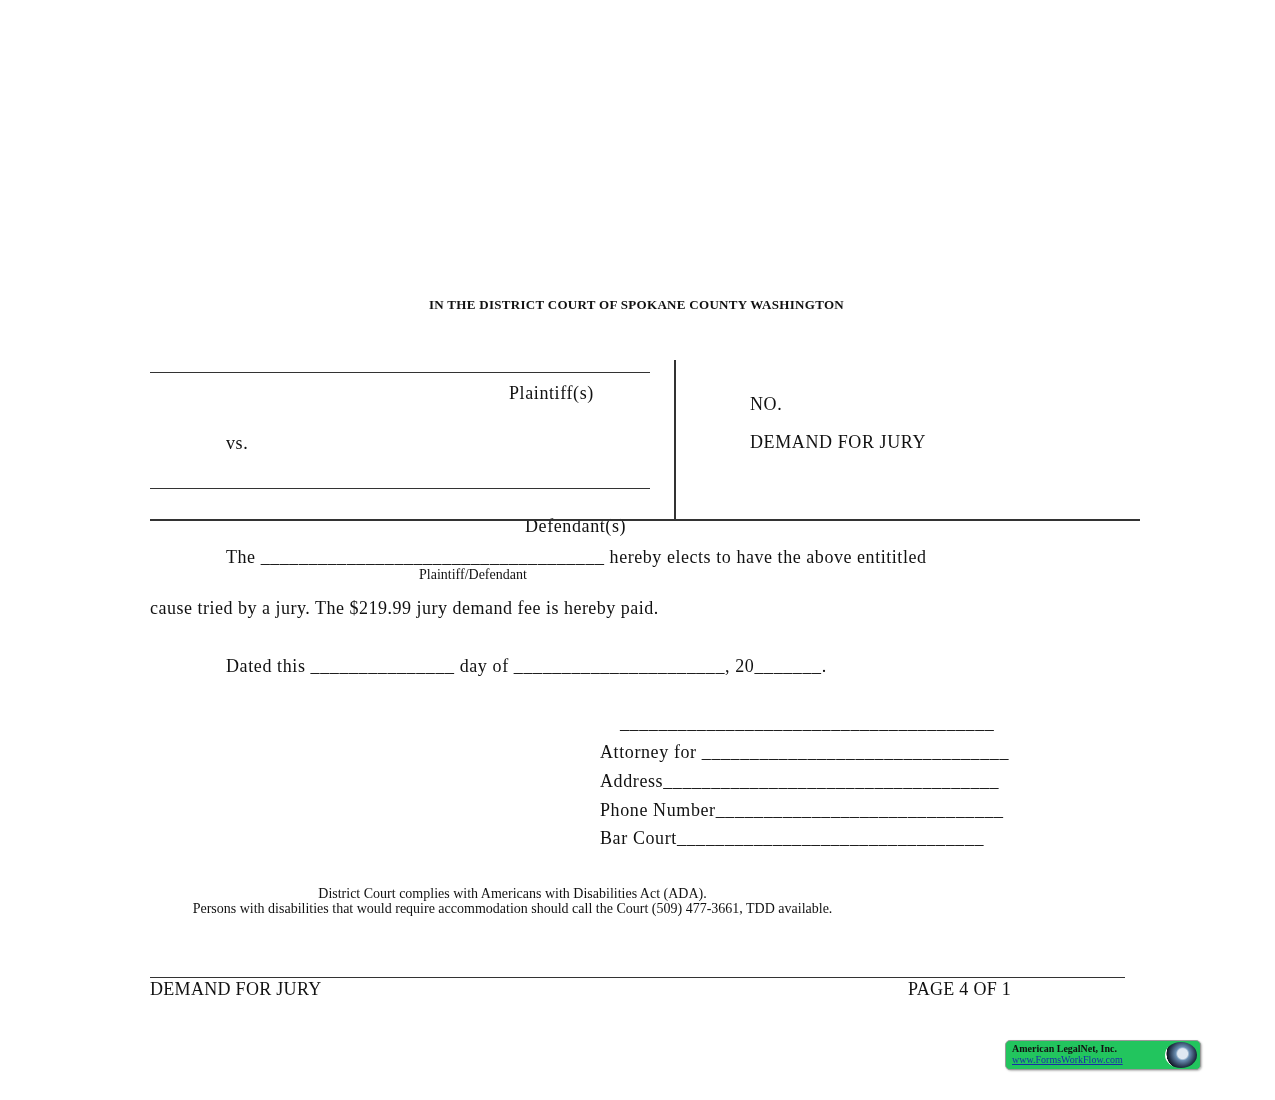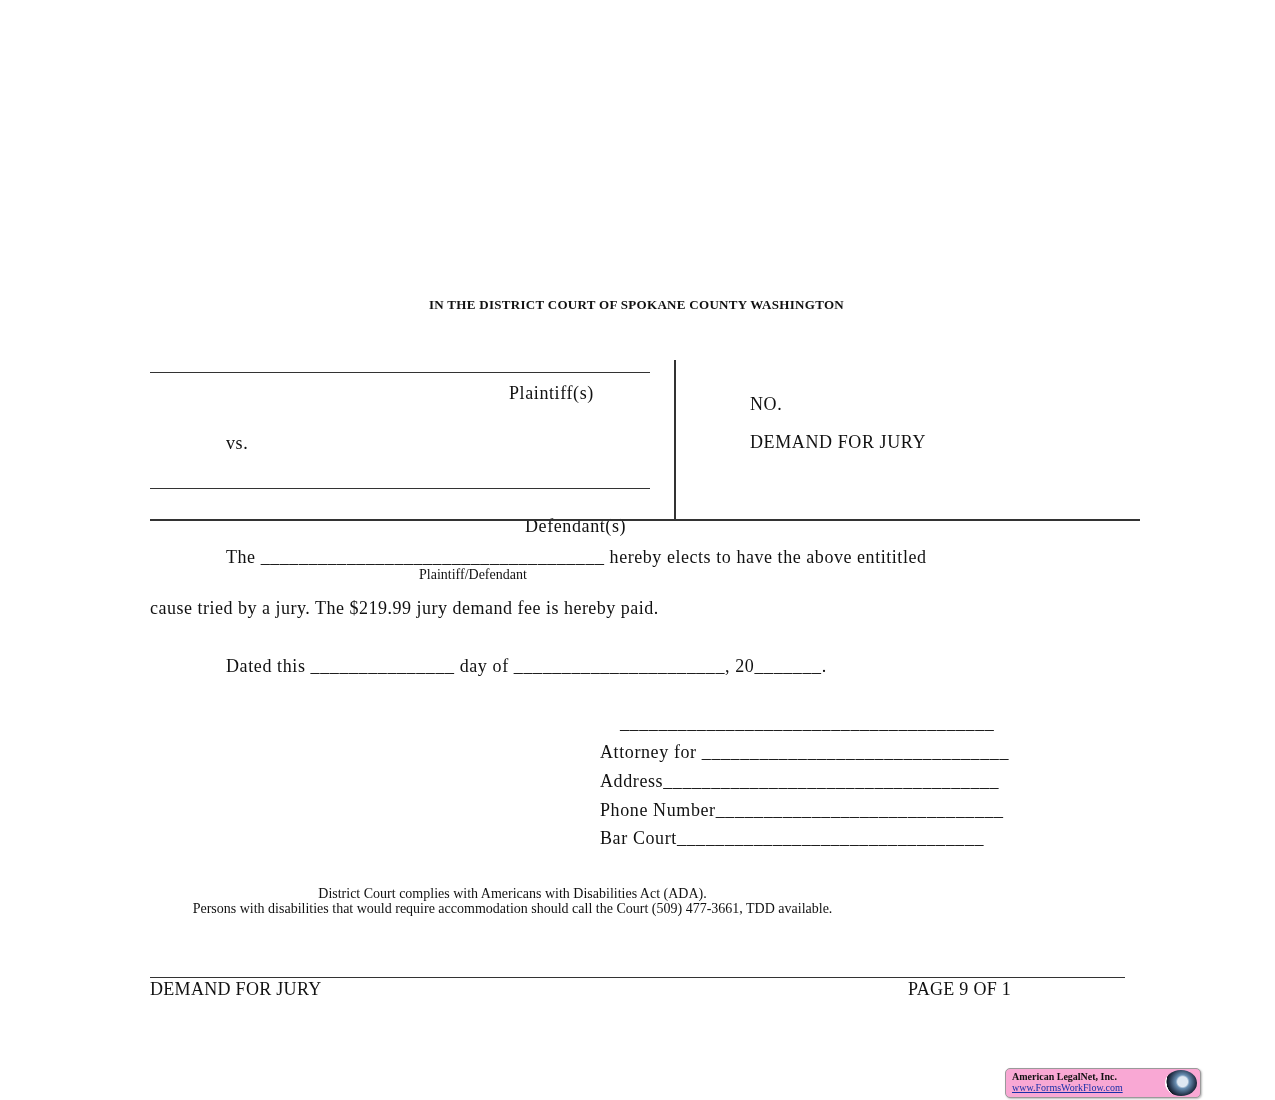--- a/index.html
+++ b/index.html
@@ -9,22 +9,22 @@
   }
   .abs { position: absolute; white-space: nowrap; }
   .title { left: 0; width: 1275px; top: 297px; text-align: center; font-weight: bold; font-size: 13px; letter-spacing: 0.3px; padding-left: 0; }
   .title span { position: relative; left: -1px; }
   .rule { position: absolute; height: 1px; background: #333; }
   .txt18 { font-size: 18px; letter-spacing: 0.6px; }
   .vline { position: absolute; left: 674px; top: 360px; width: 2px; height: 160px; background: #333; }
   .small { font-size: 14px; }
   .ada { left: 0; width: 1025px; text-align: center; font-size: 14px; }
   .logo {
-    position: absolute; left: 1005px; top: 1068px; width: 194px; height: 28px;
-    border: 1px solid #9a9a9a; border-radius: 5px; background: #f9a8d4;
+    position: absolute; left: 1005px; top: 1040px; width: 194px; height: 28px;
+    border: 1px solid #9a9a9a; border-radius: 5px; background: #22c55e;
     box-shadow: 1px 1px 2px #bbb;
   }
   .logo .name { position: absolute; left: 6px; top: 2px; font-size: 10px; font-weight: bold; font-family: "Liberation Serif", serif; color: #111; }
   .logo .url { position: absolute; left: 6px; top: 13px; font-size: 10px; font-family: "Liberation Serif", serif; color: #1a2fa8; text-decoration: underline; }
   .logo .globe {
     position: absolute; right: 3px; top: 1px; width: 32px; height: 26px; border-radius: 50%;
     background: radial-gradient(circle at 55% 45%, #dfe8f2 0 22%, #6a8fb3 30%, #2c3e57 55%, #0f1520 70%, #ffffff 72%);
   }
 </style>
 </head>
@@ -65,19 +65,19 @@
 </div>
 <div class="abs txt18" style="left:600px; top:828px;">
   <span>Bar Court</span><span>________________________________</span>
 </div>
 
 <div class="abs ada" style="top:886px;">District Court complies with Americans with Disabilities Act (ADA).</div>
 <div class="abs ada" style="top:901px;">Persons with disabilities that would require accommodation should call the Court (509) 477-3661, TDD available.</div>
 
 <div class="rule" style="left:150px; top:977px; width:975px;"></div>
 <div class="abs txt18" style="left:150px; top:979px; letter-spacing:0.3px;">DEMAND FOR JURY</div>
-<div class="abs txt18" style="left:908px; top:979px; letter-spacing:0.3px;">PAGE 9 OF 1</div>
+<div class="abs txt18" style="left:908px; top:979px; letter-spacing:0.3px;">PAGE 4 OF 1</div>
 
 <div class="logo">
   <div class="name">American LegalNet, Inc.</div>
   <div class="url">www.FormsWorkFlow.com</div>
   <div class="globe"></div>
 </div>
 
 </body></html>

